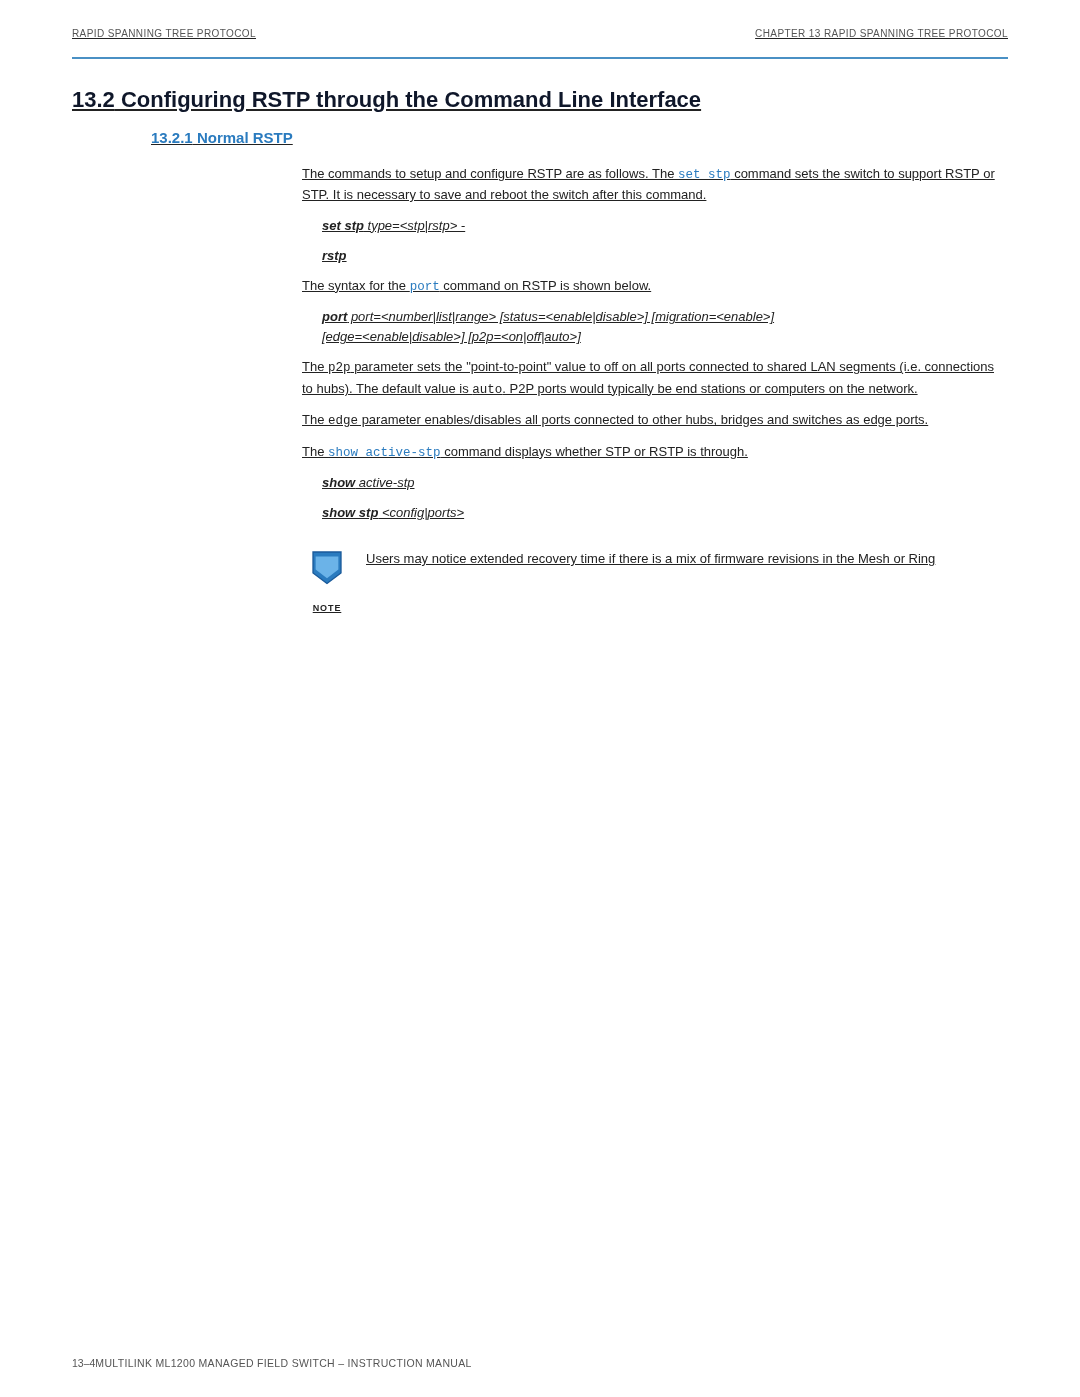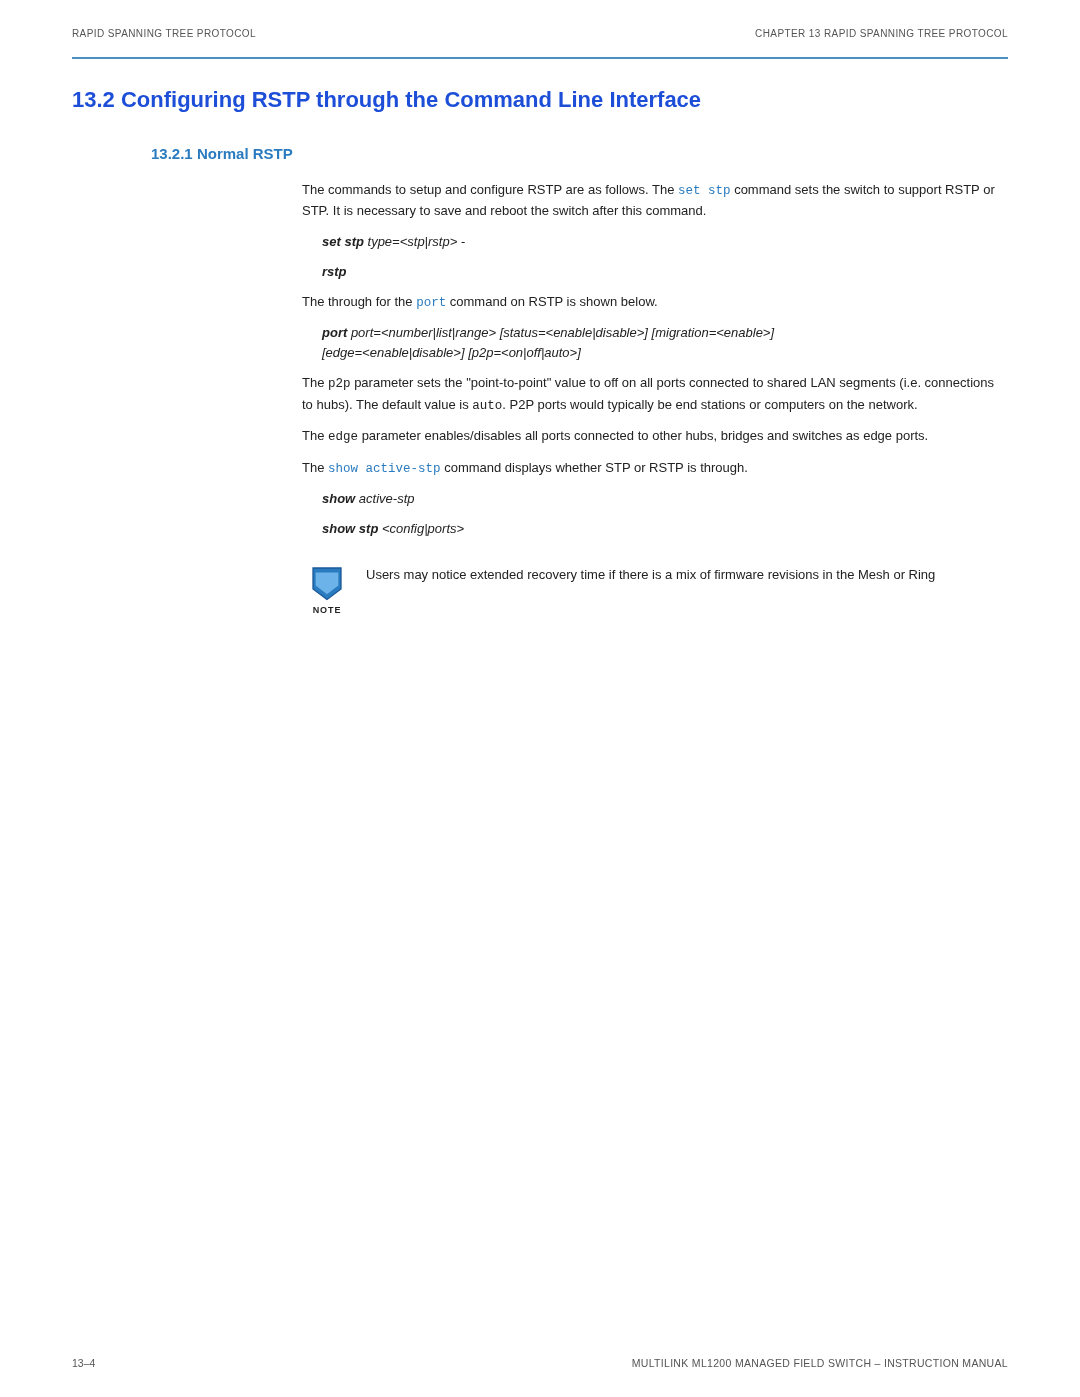--- a/index.html
+++ b/index.html
@@ -15,20 +15,21 @@
       color: #222222;
       width: 1080px;
       min-height: 1397px;
     }
 
     .page {
       width: 1080px;
       min-height: 1397px;
       padding: 0;
       position: relative;
+      text-decoration: underline;
     }
 
     
     .page-header {
       display: flex;
       justify-content: space-between;
       align-items: center;
       padding: 28px 72px 0 72px;
       margin-bottom: 18px;
     }
@@ -56,23 +57,23 @@
 
     
     .main-content {
       padding: 0 72px;
     }
 
     
     .section-heading {
       font-size: 22px;
       font-weight: bold;
-      color: #1d4ed8;
+      color: #0f172a;
       margin-top: 28px;
-      margin-bottom: 26px;
+      margin-bottom: 10px;
       padding-bottom: 6px;
     }
 
     
     .subsection-heading {
       font-size: 15px;
       font-weight: bold;
       color: #2a7bbf;
       margin-bottom: 18px;
       margin-left: 79px;
@@ -127,21 +128,21 @@
       display: flex;
       align-items: flex-start;
       margin-top: 22px;
       gap: 14px;
     }
 
     .note-icon-wrap {
       display: flex;
       flex-direction: column;
       align-items: center;
-      gap: 1px;
+      gap: 15px;
       min-width: 50px;
     }
 
     .note-icon-svg {
       width: 42px;
       height: 42px;
     }
 
     .note-label {
       font-size: 9px;
@@ -158,21 +159,20 @@
       padding-top: 4px;
     }
 
     
     .page-footer {
       position: absolute;
       bottom: 28px;
       left: 72px;
       right: 72px;
       display: flex;
-      justify-content: space-between;
       align-items: center;
       font-size: 10.5px;
       color: #555;
     }
 
     .footer-left {
       font-size: 10.5px;
       color: #555;
     }
 
@@ -215,21 +215,21 @@
         <span class="cmd-bold">set stp</span><span class="cmd-normal"> type=&lt;stp|rstp&gt; -</span>
       </div>
 
 
       <div class="cmd-block">
         <span class="cmd-bold">rstp</span>
       </div>
 
 
       <p>
-        <span>The through for the </span><span class="code-inline">port</span><span> command on RSTP is shown below.</span>
+        <span>The syntax for the </span><span class="code-inline">port</span><span> command on RSTP is shown below.</span>
       </p>
 
       <div class="cmd-block">
         <span class="cmd-bold">port</span><span class="cmd-normal"> port=&lt;number|list|range&gt; [status=&lt;enable|disable&gt;] [migration=&lt;enable&gt;]</span><br>
         <span class="cmd-normal">[edge=&lt;enable|disable&gt;] [p2p=&lt;on|off|auto&gt;]</span>
       </div>
 
       <p>
         <span>The </span><span class="code-mono">p2p</span><span> parameter sets the "point-to-point" value to off on all ports connected to shared LAN segments (i.e. connections to hubs). The default value is </span><span class="code-mono">auto</span><span>. P2P ports would typically be end stations or computers on the network.</span>
       </p>

